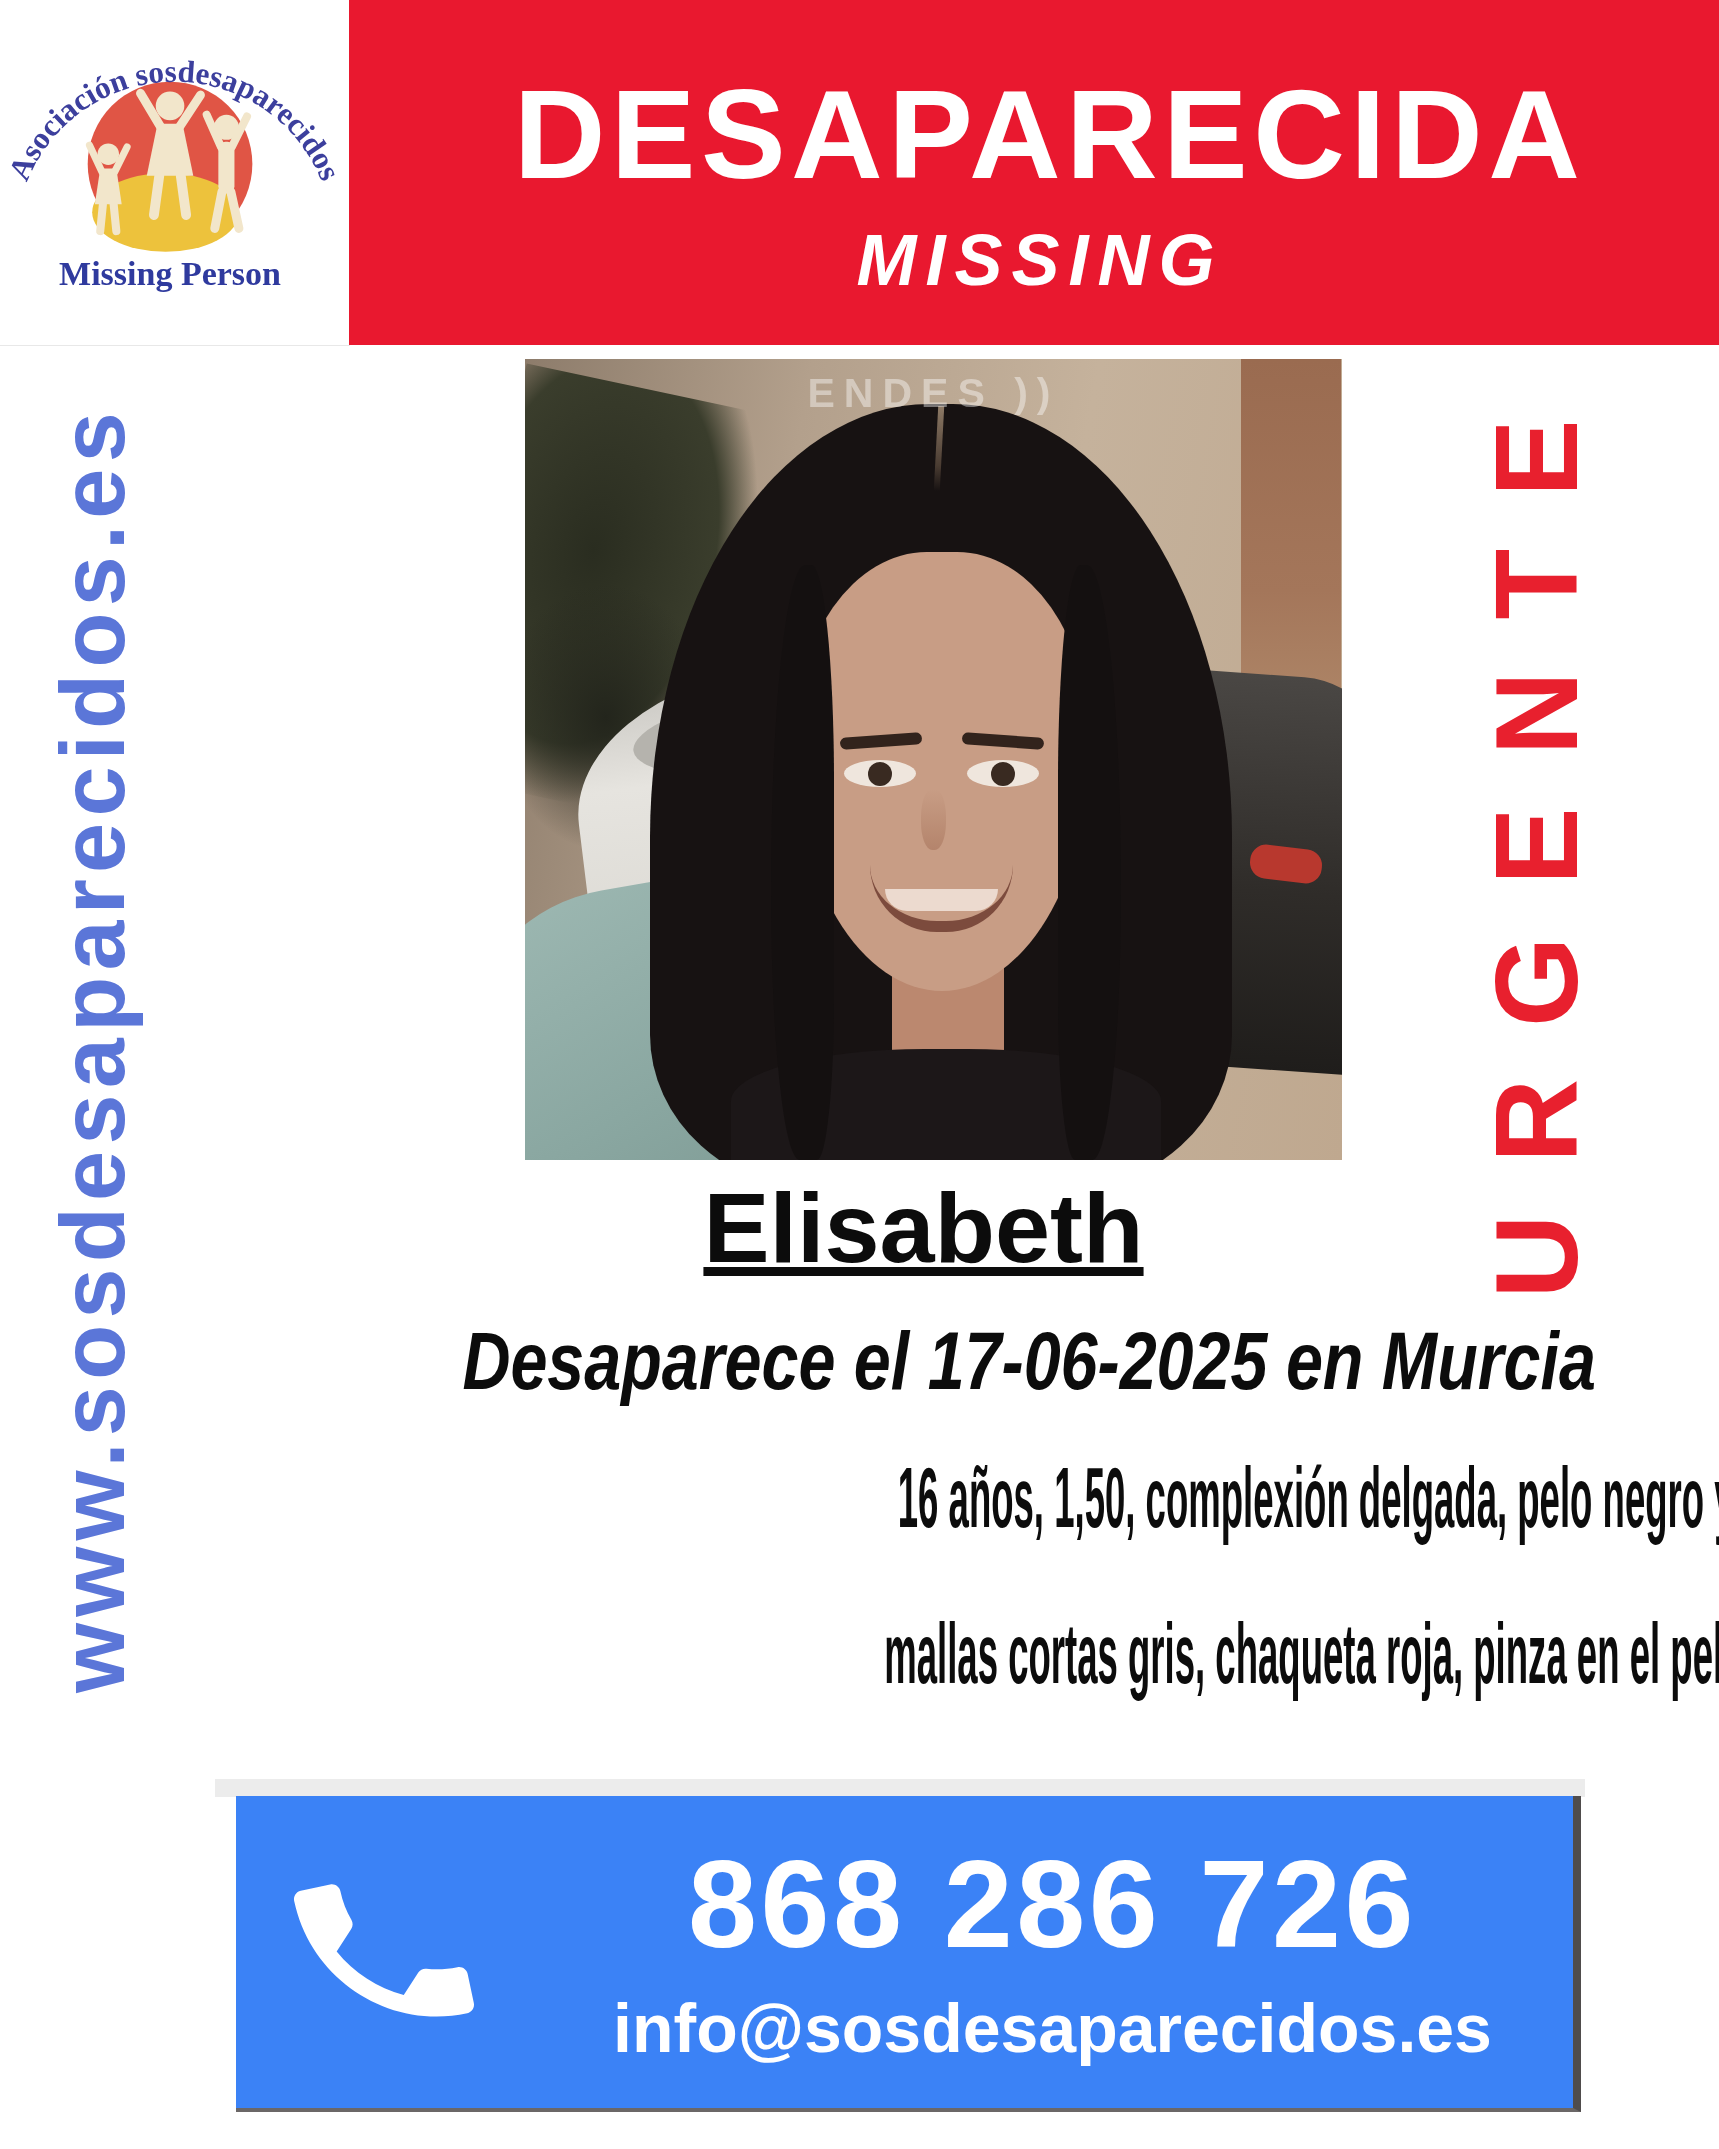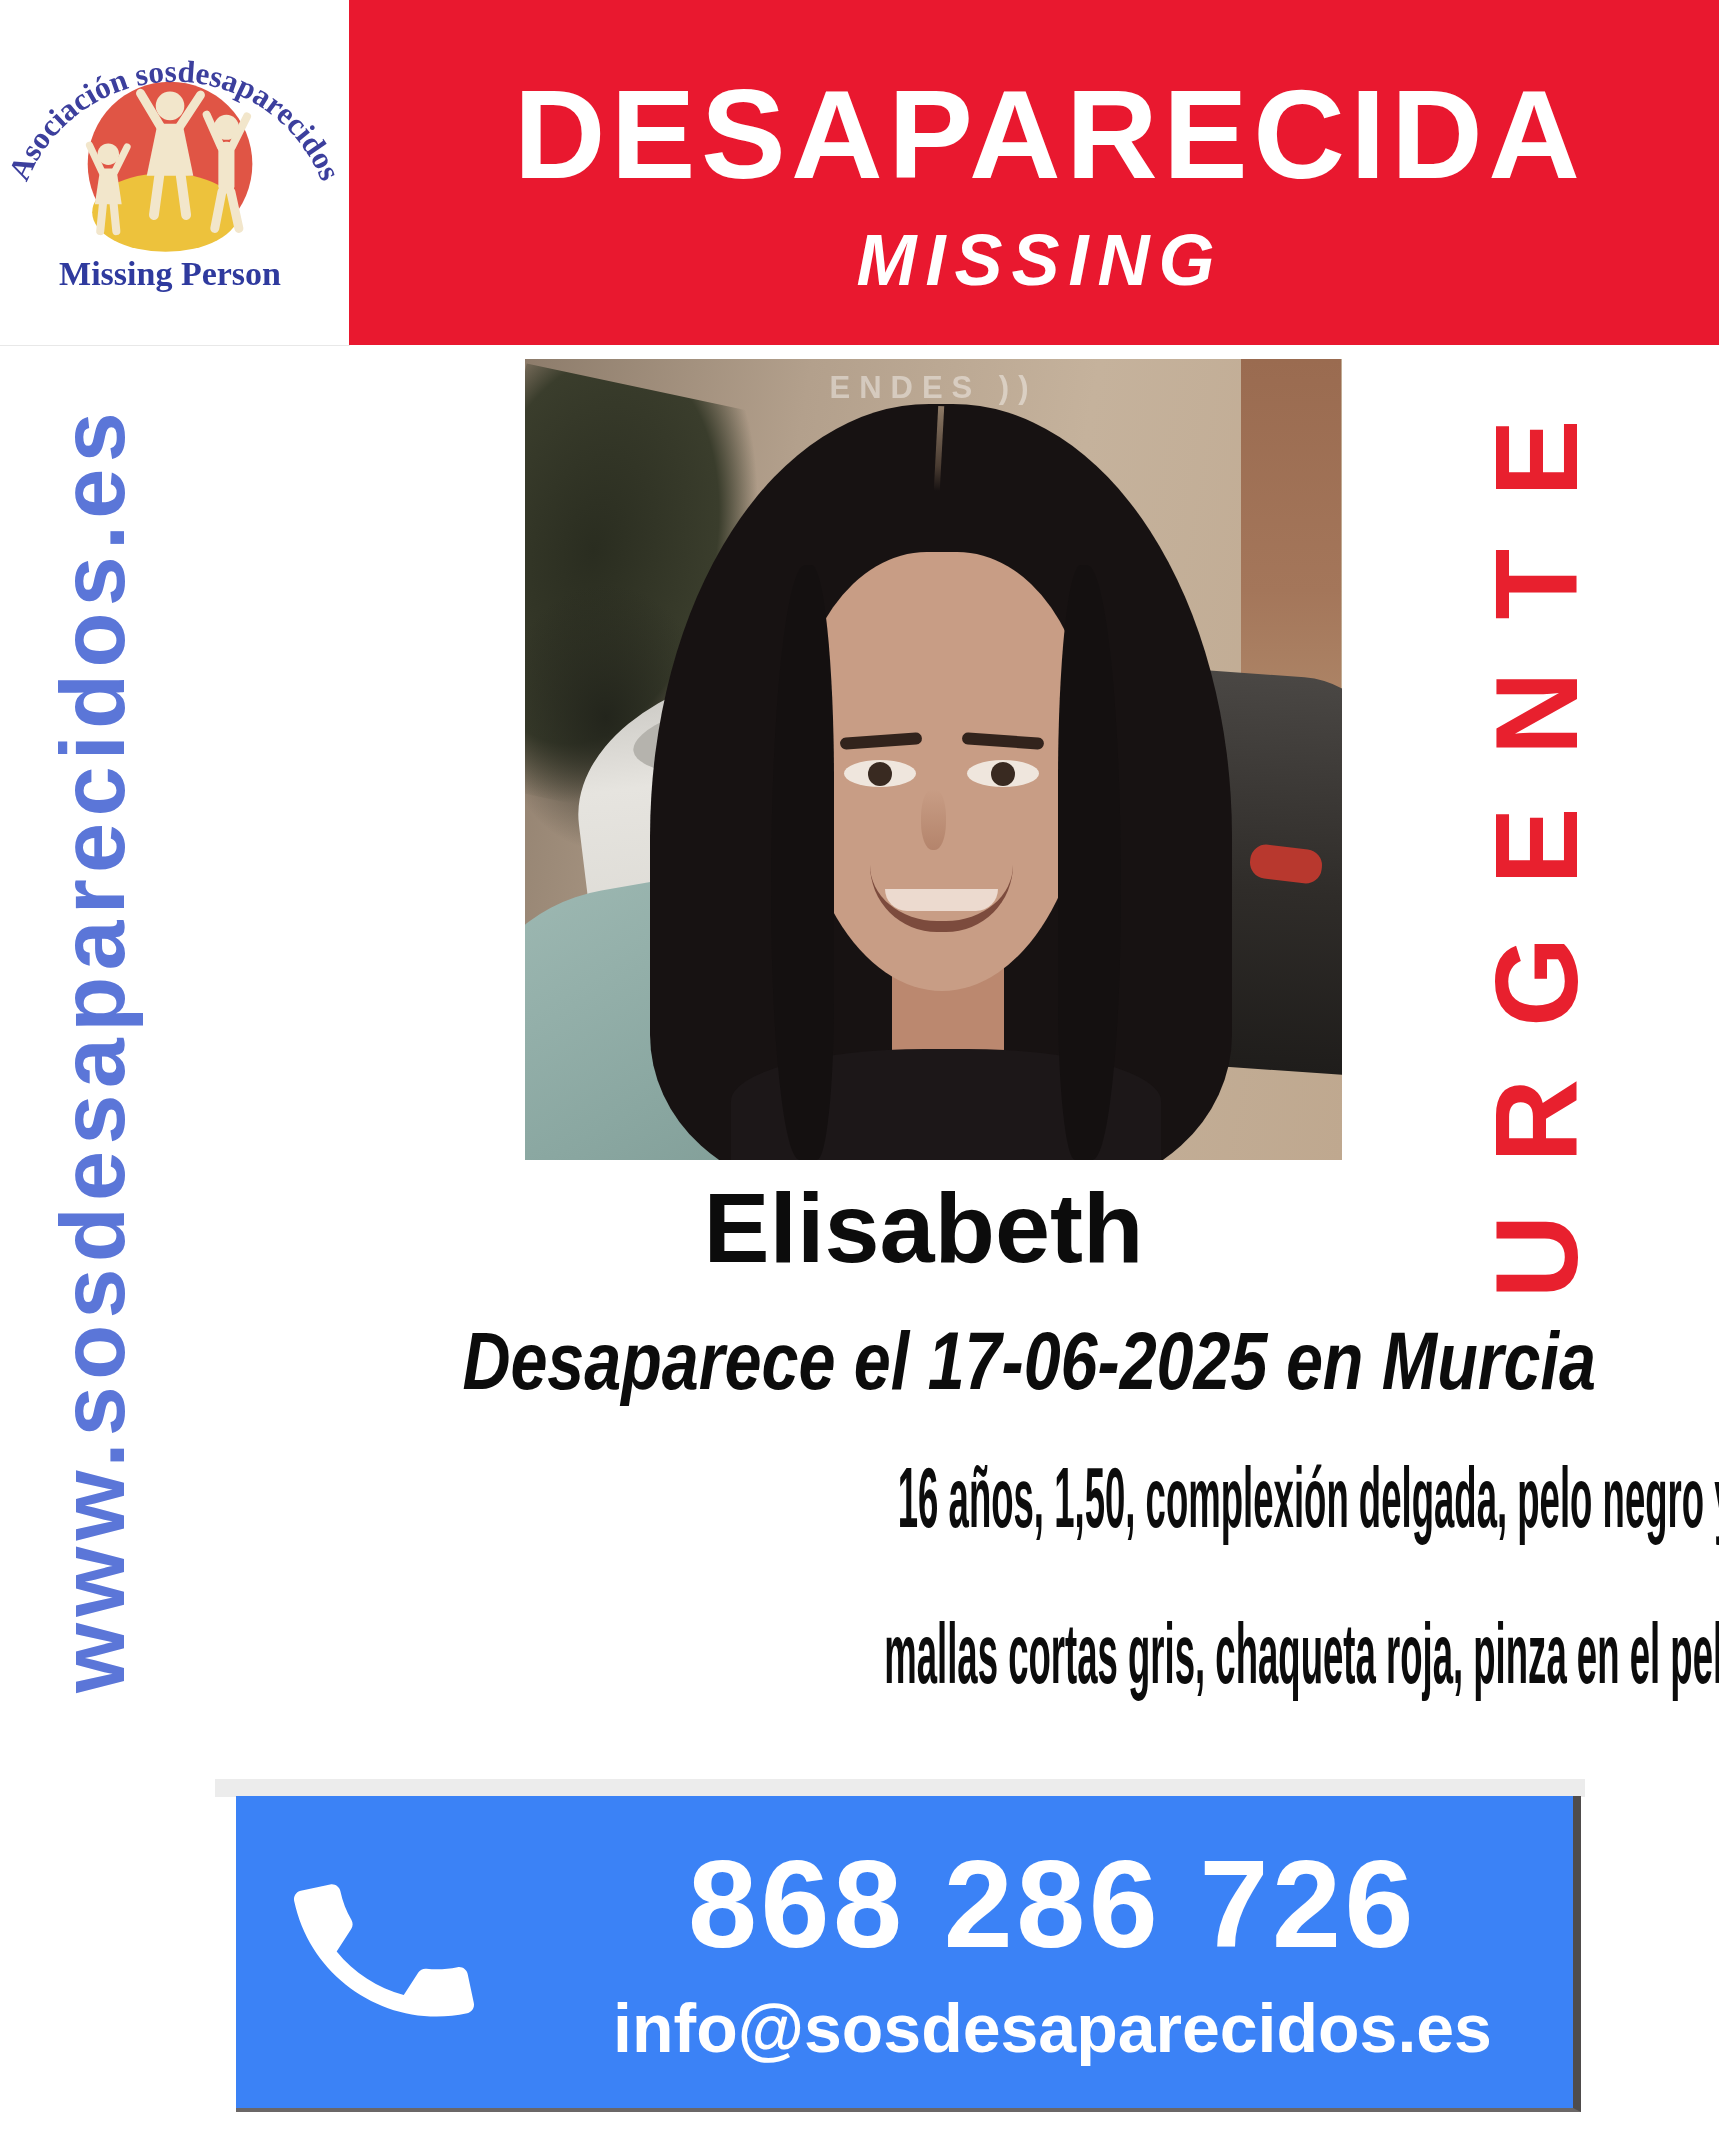--- a/index.html
+++ b/index.html
@@ -96,26 +96,26 @@
   #ph-nose{left:396px;top:430px;width:25px;height:61px;
     background:linear-gradient(180deg,rgba(160,105,80,0.0),rgba(150,95,70,0.40));
     border-radius:45%;}
   #ph-mouth{left:345px;top:506px;width:143px;height:56px;
     border-bottom:11.6px solid #7c4b3d;border-radius:0 0 67px 67px;}
   #ph-teeth{left:360px;top:530px;width:113px;height:21.5px;
     background:#ecdacf;border-radius:0 0 40px 40px;}
   #ph-watermark{
     left:0;right:0;top:10.7px;text-align:center;
     color:rgba(255,255,255,0.42);font-weight:bold;
-    font-size:31px;letter-spacing:9px;
+    font-size:41px;letter-spacing:9px;
   }
   
   #name-line{
     position:absolute;left:143px;right:16px;top:1171px;
-    text-align:center;color:#0c0c0c;font-weight:bold;font-size:99px;white-space:nowrap;
+    text-align:center;color:#0c0c0c;font-weight:bold;font-size:99px;white-space:nowrap;text-decoration:underline;
   }
   #date-line{
     position:absolute;left:0;right:0;top:1315px;
     text-align:right;white-space:nowrap;font-style:italic;
   }
   #date-line span{
     display:inline-block;transform:scaleX(0.82);transform-origin:center;
     color:#0c0c0c;font-weight:bold;font-size:81px;
   }
   .desc-line{

